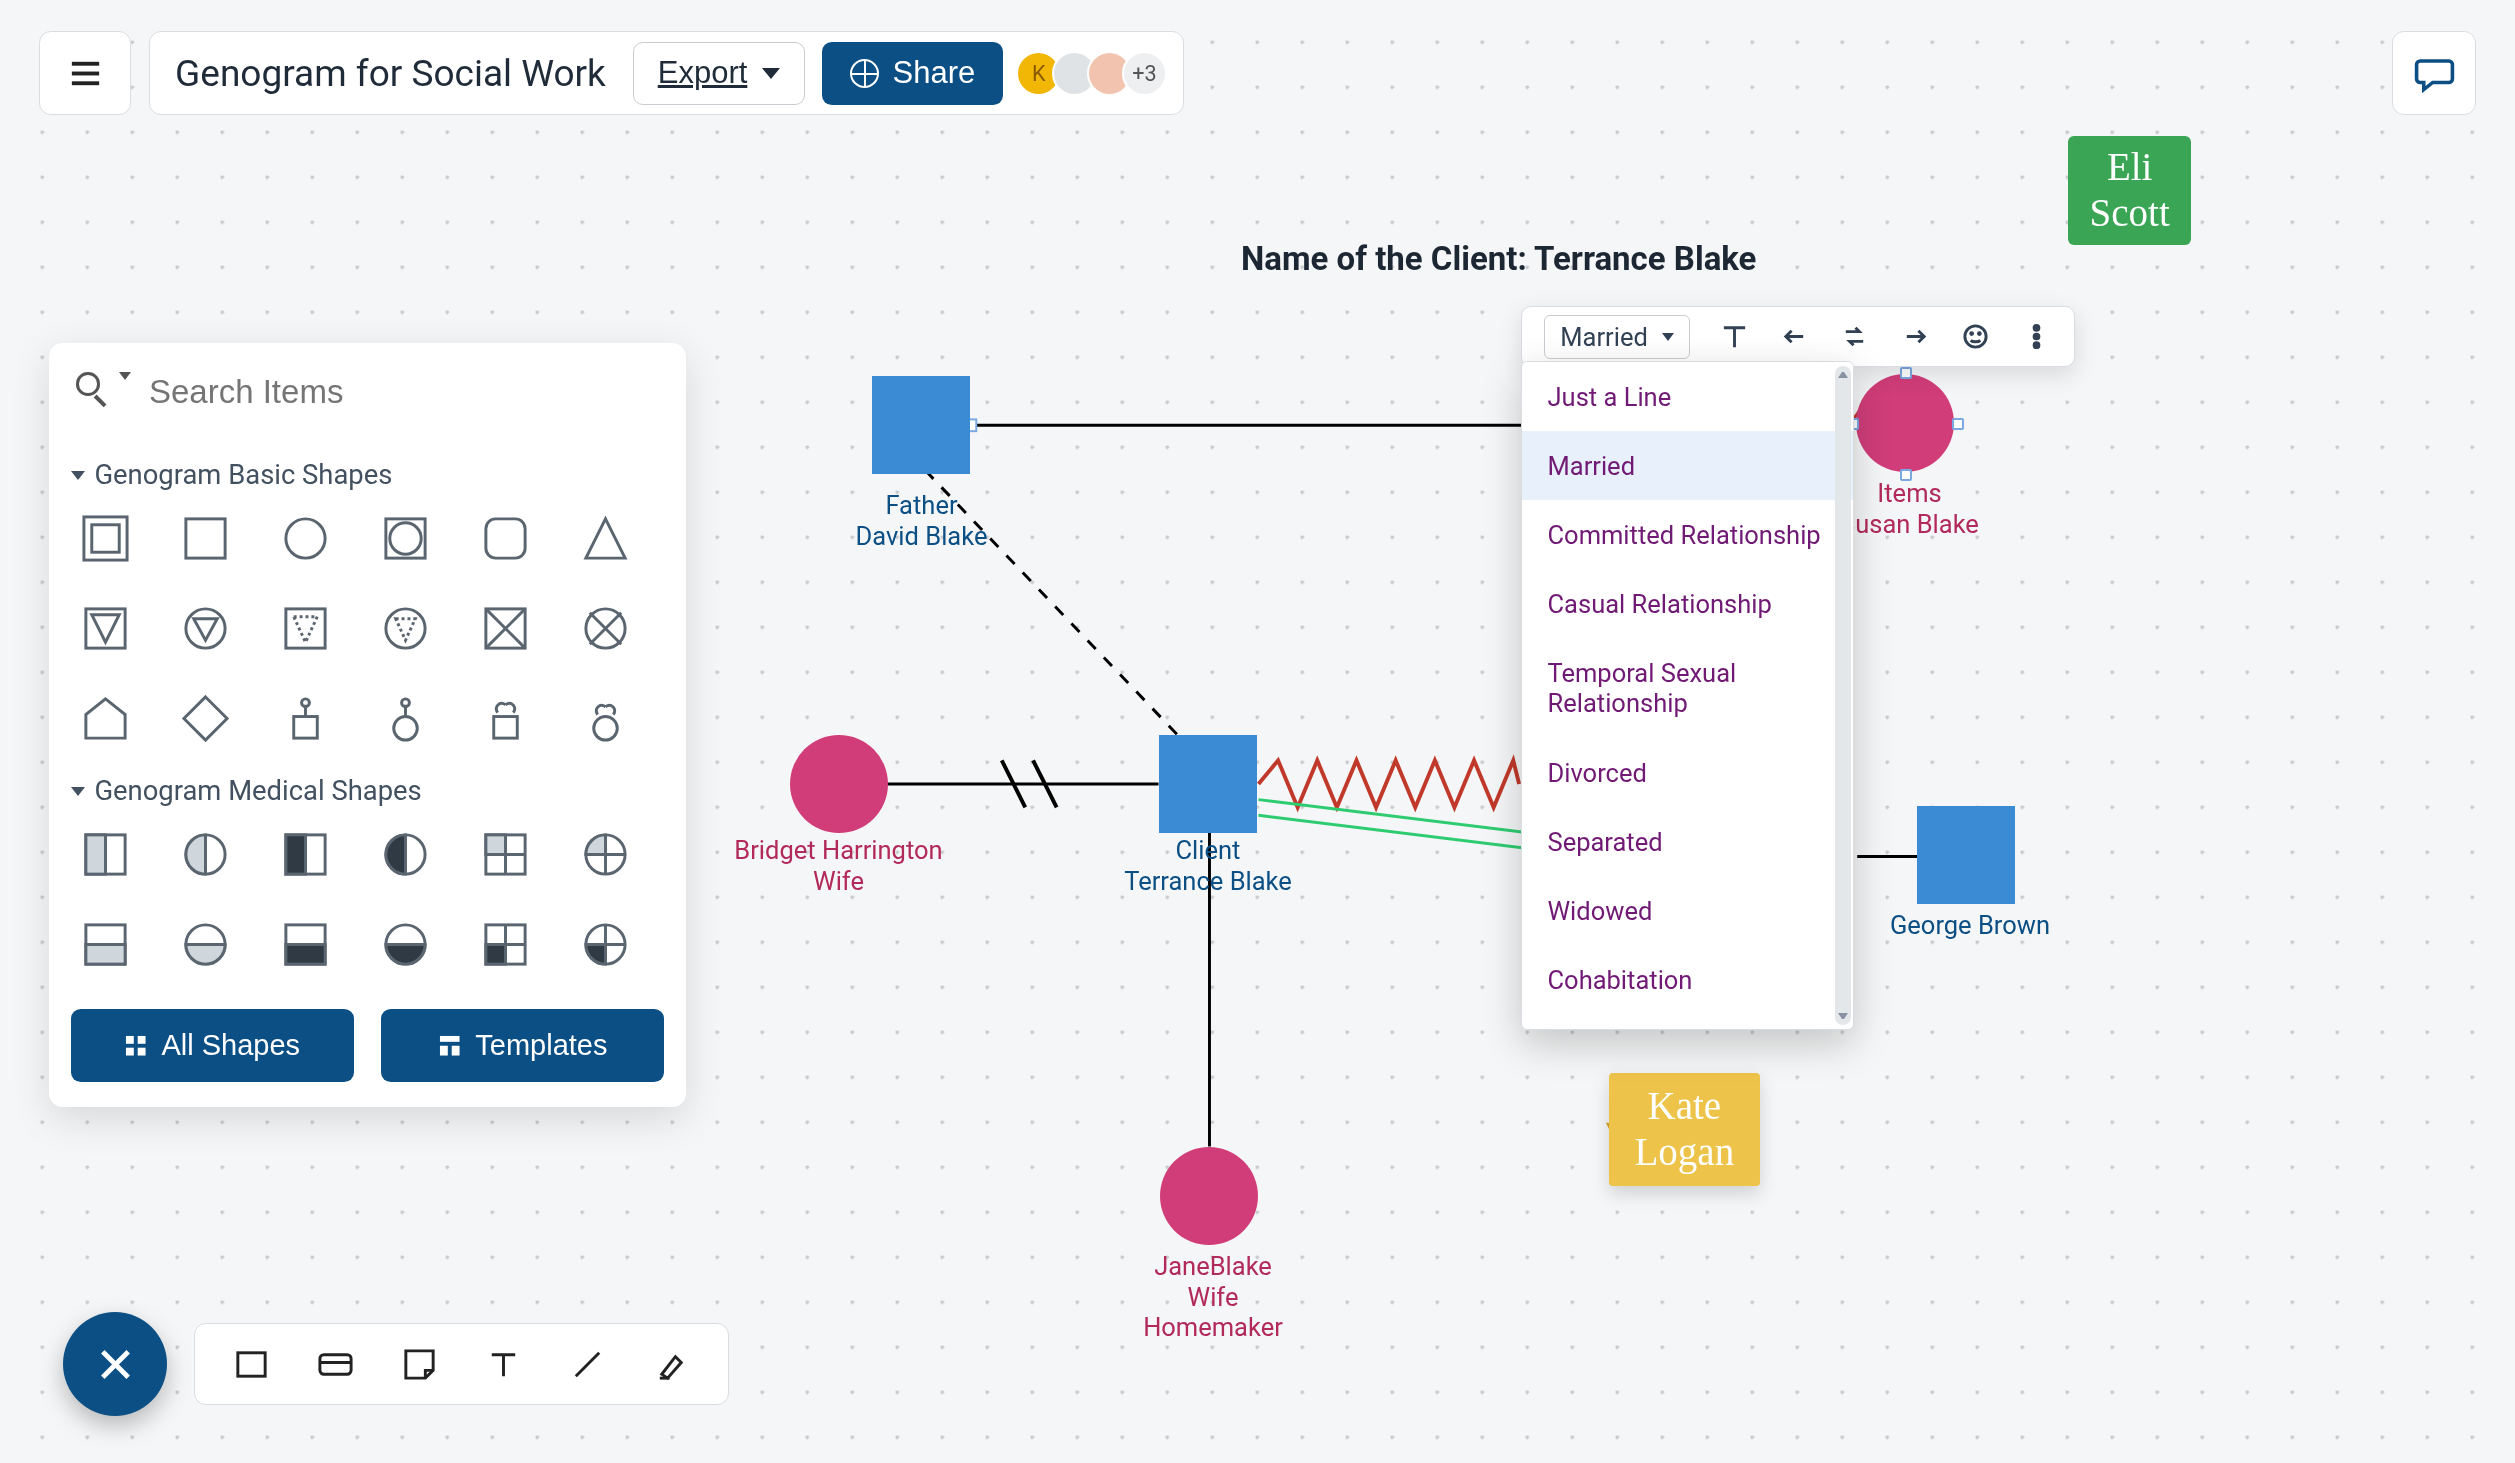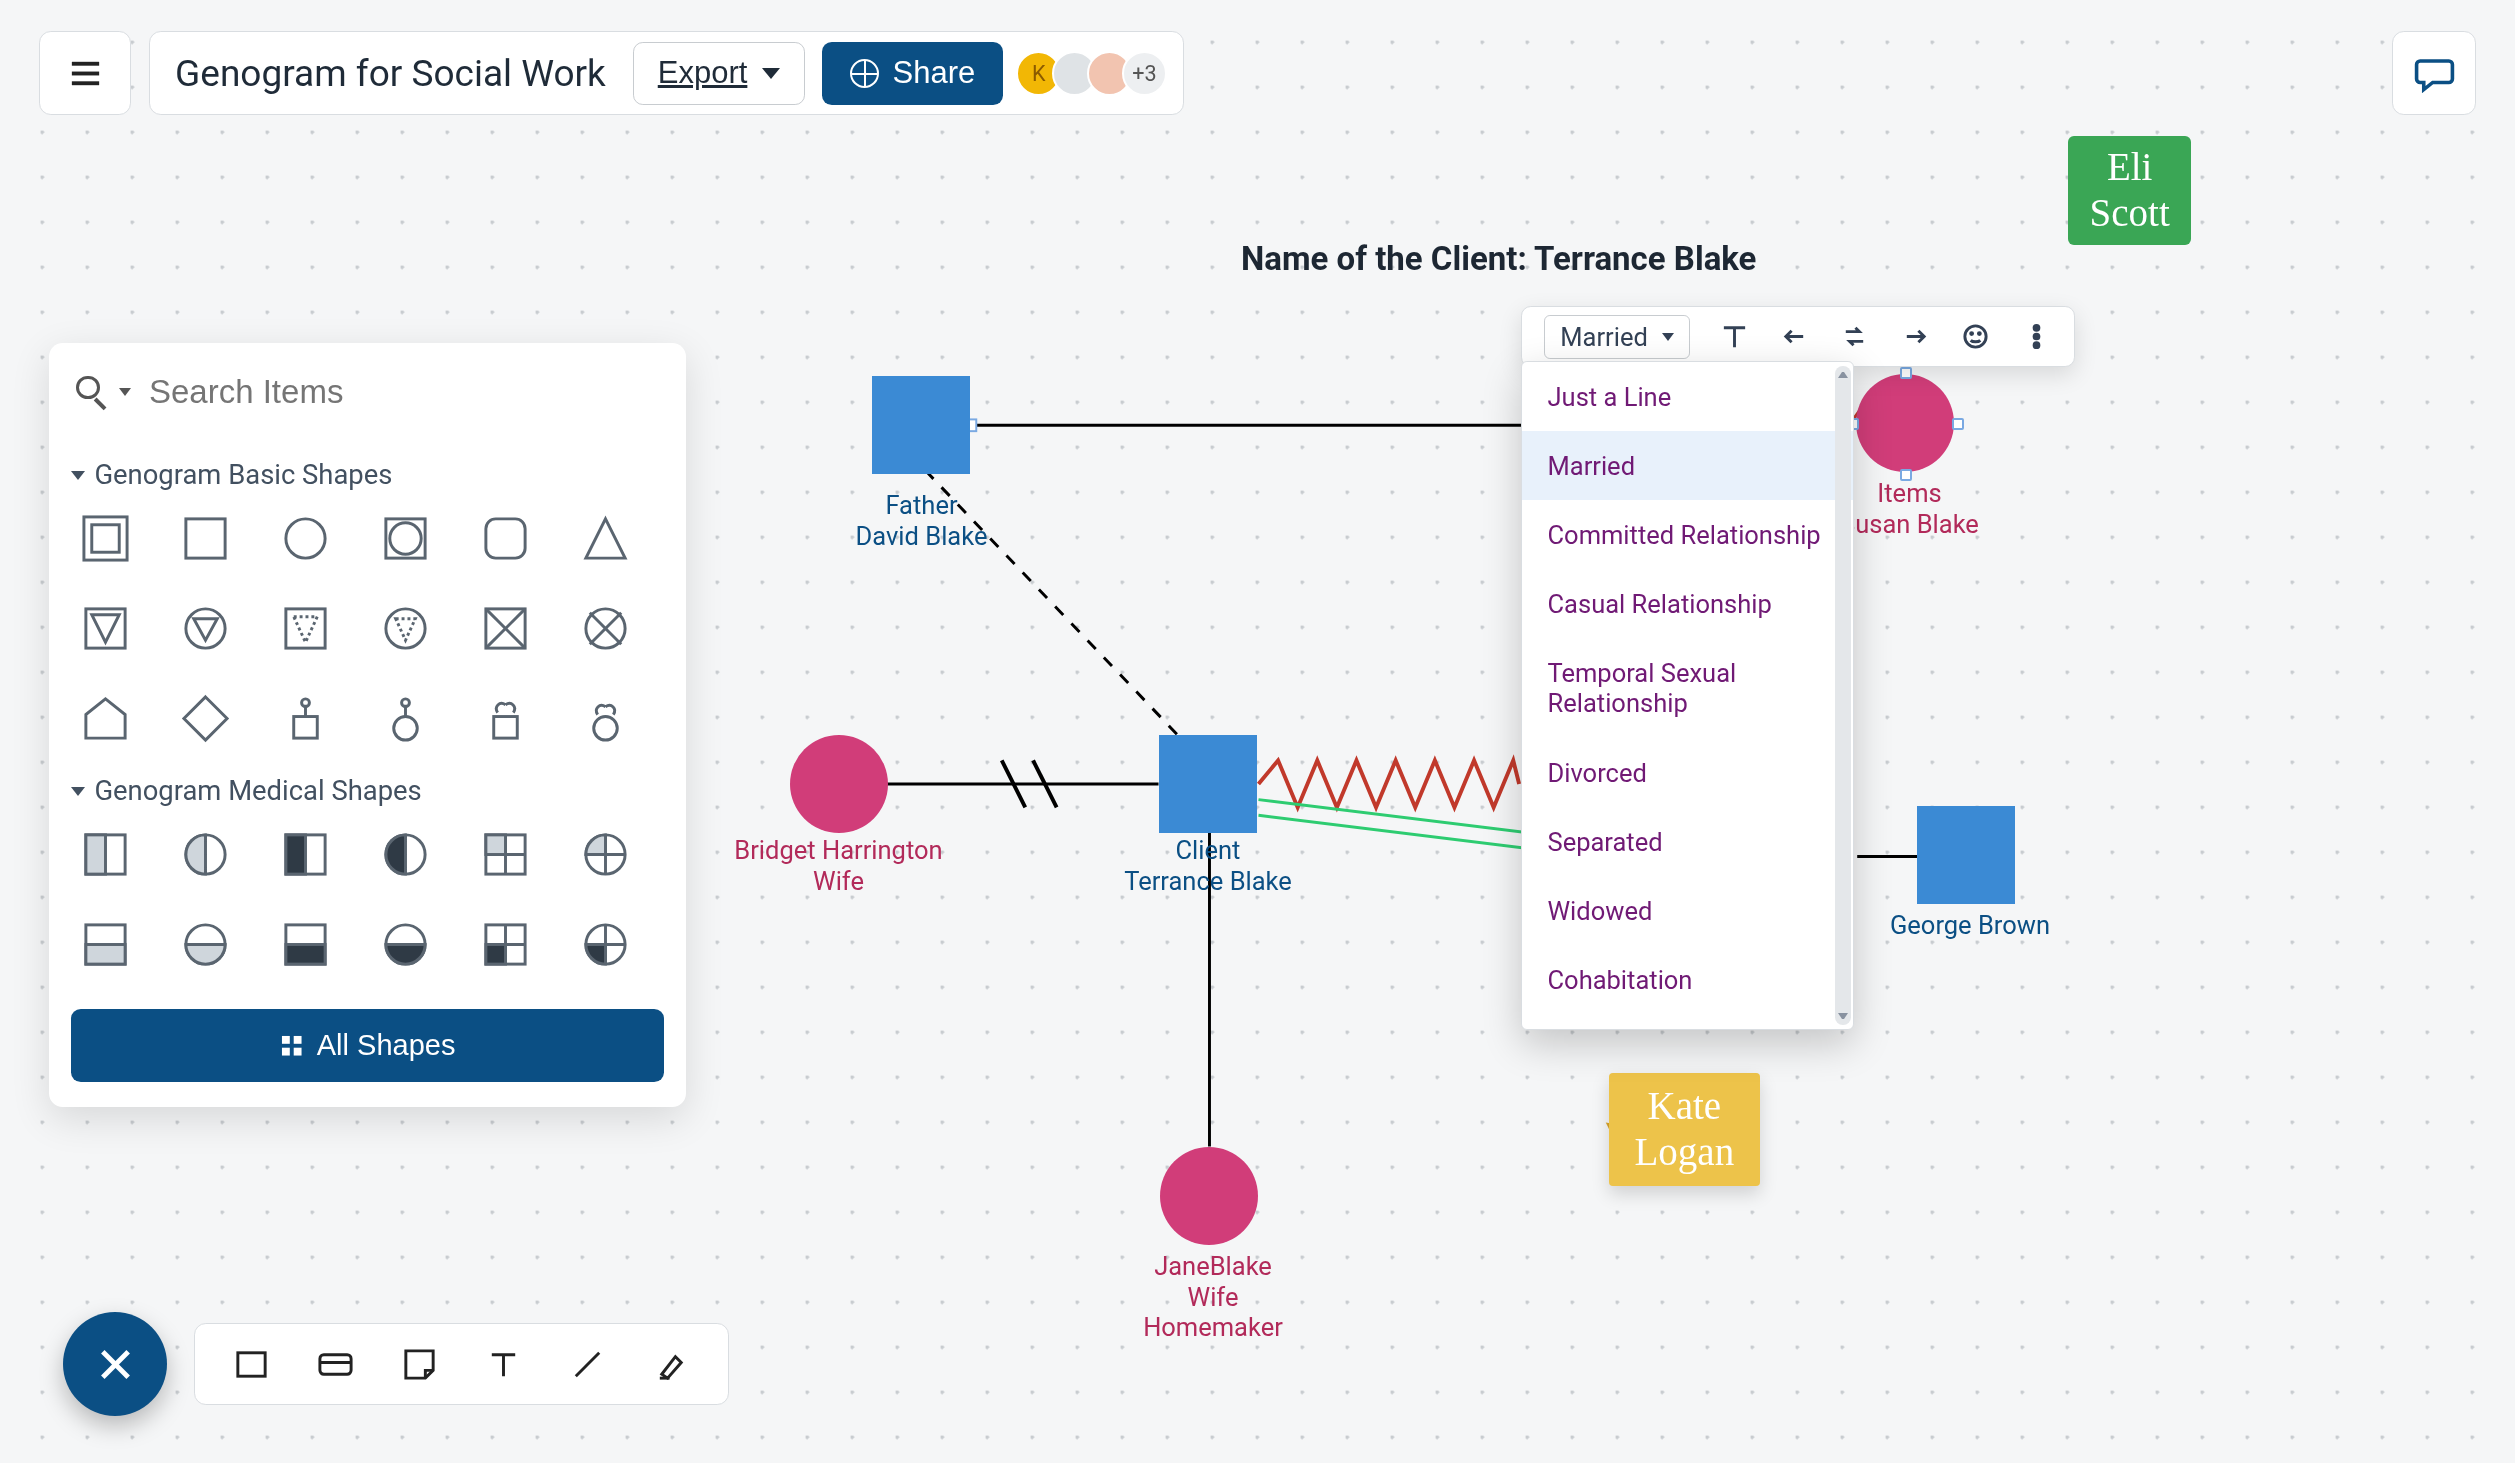--- a/index.html
+++ b/index.html
@@ -62,21 +62,21 @@
   .cursor-tag.green .label{background:#3aa655;color:#fff;font-size:39px;padding:7.8px 21.6px;border-radius:5.9px;}
   .cursor-tag.yellow .arrow{border-right:21.6px solid #d9a52c;border-bottom:29px solid transparent;transform:translate(-5.9px,-33px) rotate(10deg);}
   .cursor-tag.yellow .label{background:#edc34a;color:#fff;font-size:39px;padding:9.8px 25.5px;border-radius:3.9px;box-shadow:0 7.8px 17.6px rgba(0,0,0,.15);}
 
   
   .shapes-panel {
     position:absolute; left:49px; top:343px; width:637px;
     background:#fff; border-radius:13.7px; box-shadow:0 11.8px 39px rgba(0,0,0,.12);
     padding:23.5px 21.6px 25.5px;
   }
-  .search-row{display:flex;align-items:center;gap:15.7px;padding:5.9px 5.9px 21.6px;border-bottom:none;}
+  .search-row{display:flex;align-items:flex-start;gap:15.7px;padding:5.9px 5.9px 21.6px;border-bottom:none;}
   .search-row .mag{width:33px;height:33px;position:relative;}
   .search-row .mag .c{width:23.5px;height:23.5px;border:3.9px solid #555;border-radius:50%;position:absolute;}
   .search-row .mag .h{width:3.9px;height:13.7px;background:#555;position:absolute;left:21.6px;top:21.6px;transform:rotate(-45deg);}
   .search-row .tri{width:0;height:0;border-left:6.9px solid transparent;border-right:6.9px solid transparent;border-top:8.8px solid #555;margin-left:-5.9px;}
   .search-input{flex:1;border:none;font-size:33px;color:#9aa1a8;outline:none;}
   .tab-row{display:flex;gap:17.6px;margin:17.6px 0 9.8px;}
   .tab{display:flex;align-items:center;gap:11.8px;border:1px solid #c8ccd0;border-radius:9.8px;padding:11.8px 21.6px;font-size:29px;color:#1f2b38;cursor:pointer;}
   .tab.active{background:#e8f1fb;border-color:#b7d2ee;color:#0b4f84;}
   .tab .ic-dia{width:21.6px;height:21.6px;background:#3b74d1;transform:rotate(45deg);}
   .tab .ic-img{width:21.6px;height:17.6px;border:2.9px solid #2a9a63;background:linear-gradient(135deg,#2a9a63 40%, transparent 40%);}
@@ -530,20 +530,28 @@
   <div class="panel-btns">
     <button>
       <svg class="ic" viewBox="0 0 24 24" fill="#fff">
           <rect x="2" y="2" width="8" height="8"></rect>
           <rect x="14" y="2" width="8" height="8"></rect>
           <rect x="2" y="14" width="8" height="8"></rect>
           <rect x="14" y="14" width="8" height="8"></rect>
         </svg>
       <span>All Shapes</span>
     </button>
+    <button>
+      <svg class="ic" viewBox="0 0 24 24" fill="#fff">
+          <rect x="2" y="2" width="20" height="6"></rect>
+          <rect x="2" y="12" width="8" height="10"></rect>
+          <rect x="14" y="12" width="8" height="10"></rect>
+        </svg>
+      <span>Templates</span>
+    </button>
   </div>
 </div>
 
 <div class="bottom-dock">
   <div class="close-fab">
     <svg viewBox="0 0 42 42">
         <line x1="8" y1="8" x2="34" y2="34"></line>
         <line x1="34" y1="8" x2="8" y2="34"></line>
       </svg>
   </div>

